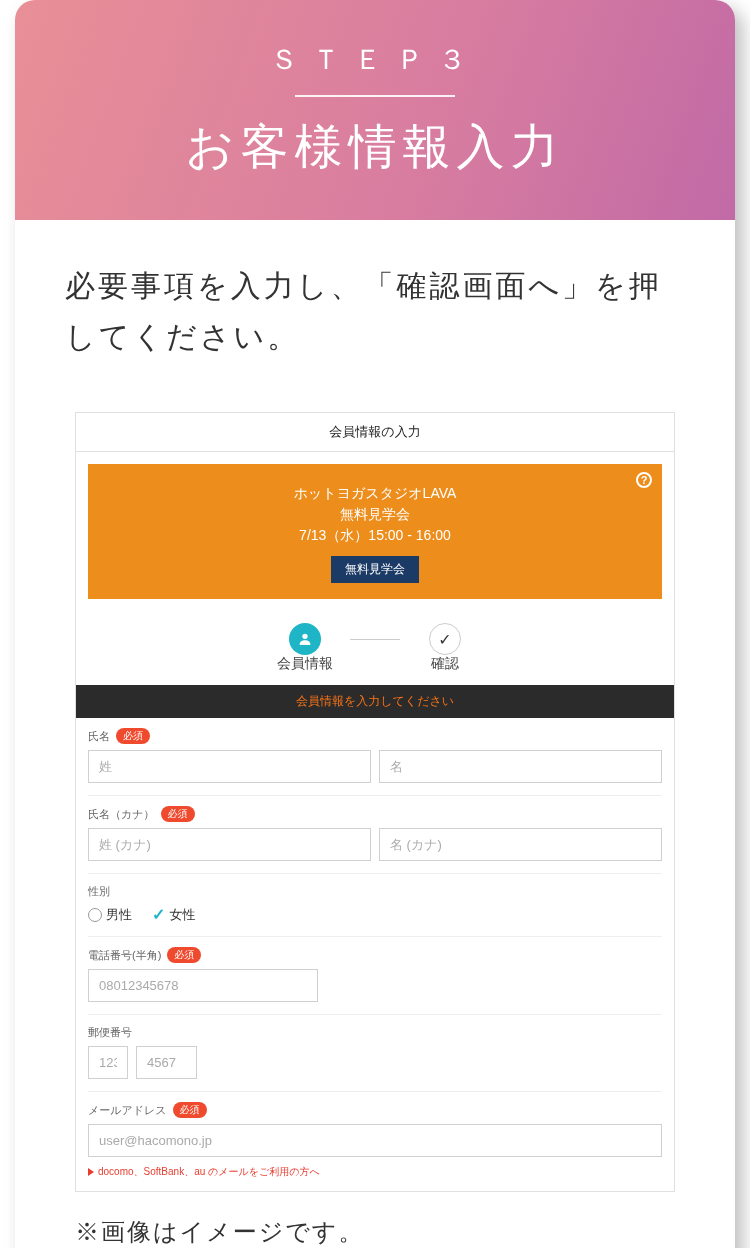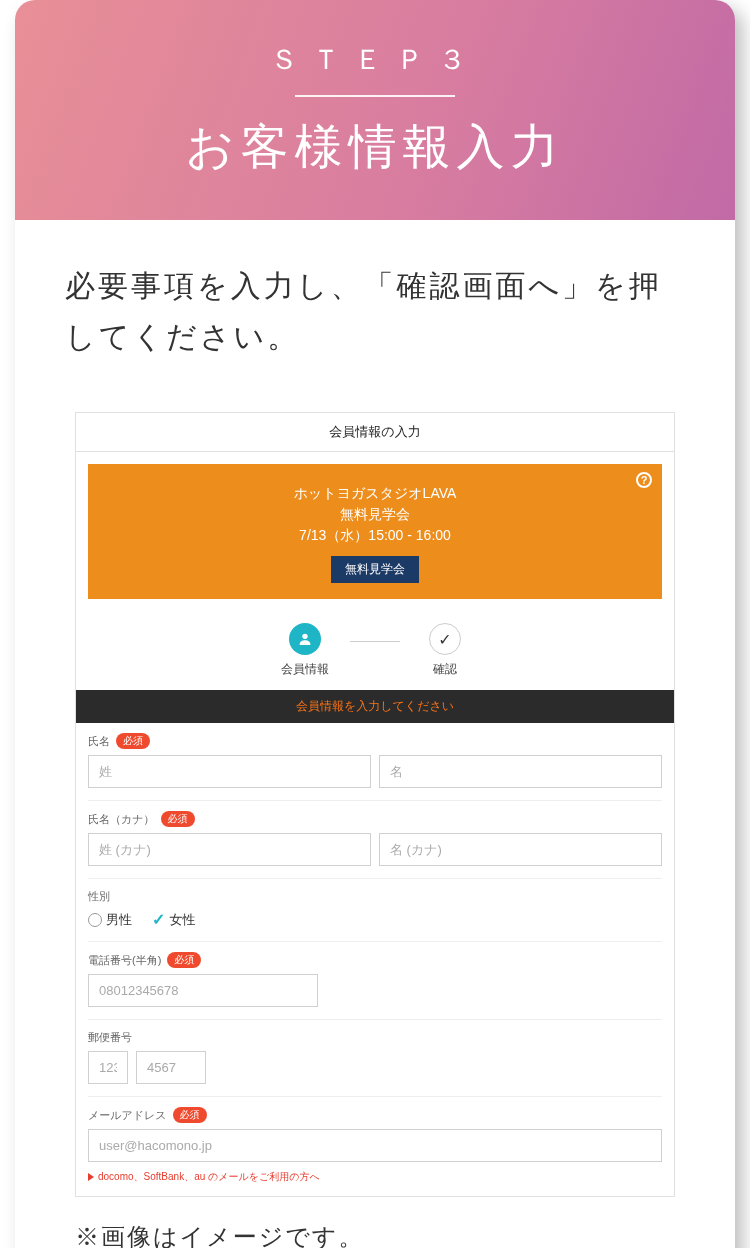--- a/index.html
+++ b/index.html
@@ -120,21 +120,21 @@
     height: 32px;
     border-radius: 50%;
     display: flex;
     align-items: center;
     justify-content: center;
     font-size: 16px;
     color: #fff;
   }
   .circle.active { background: #1eb5c7; }
   .circle.pending { background: #fff; border: 1px solid #ccc; color: #333; }
-  .step-label { font-size: 12px; color: #444; margin-top: 6px; }
+  .step-label { font-size: 14px; color: #444; }
   .connector {
     width: 50px;
     height: 1px;
     background: #ccc;
     margin-bottom: 18px;
   }
   .dark-bar {
     background: #2b2b2b;
     color: #f97316;
     text-align: center;
@@ -310,21 +310,21 @@
           </div>
           <div class="row">
             <input class="text-input" style="max-width: 230px;" placeholder="08012345678">
           </div>
         </div>
 
         <div class="field-group">
           <div class="field-label">郵便番号</div>
           <div class="row">
             <input class="text-input small-input" placeholder="123" style="">
-            <input class="text-input small-input" style="width: 70px;" placeholder="4567">
+            <input class="text-input small-input" style="width: 61px;" placeholder="4567">
           </div>
         </div>
 
         <div class="field-group">
           <div class="field-label">
             <span>メールアドレス</span>
             <span class="req">必須</span>
           </div>
           <input class="text-input" placeholder="user@hacomono.jp" style="">
           <div class="carrier-note">

